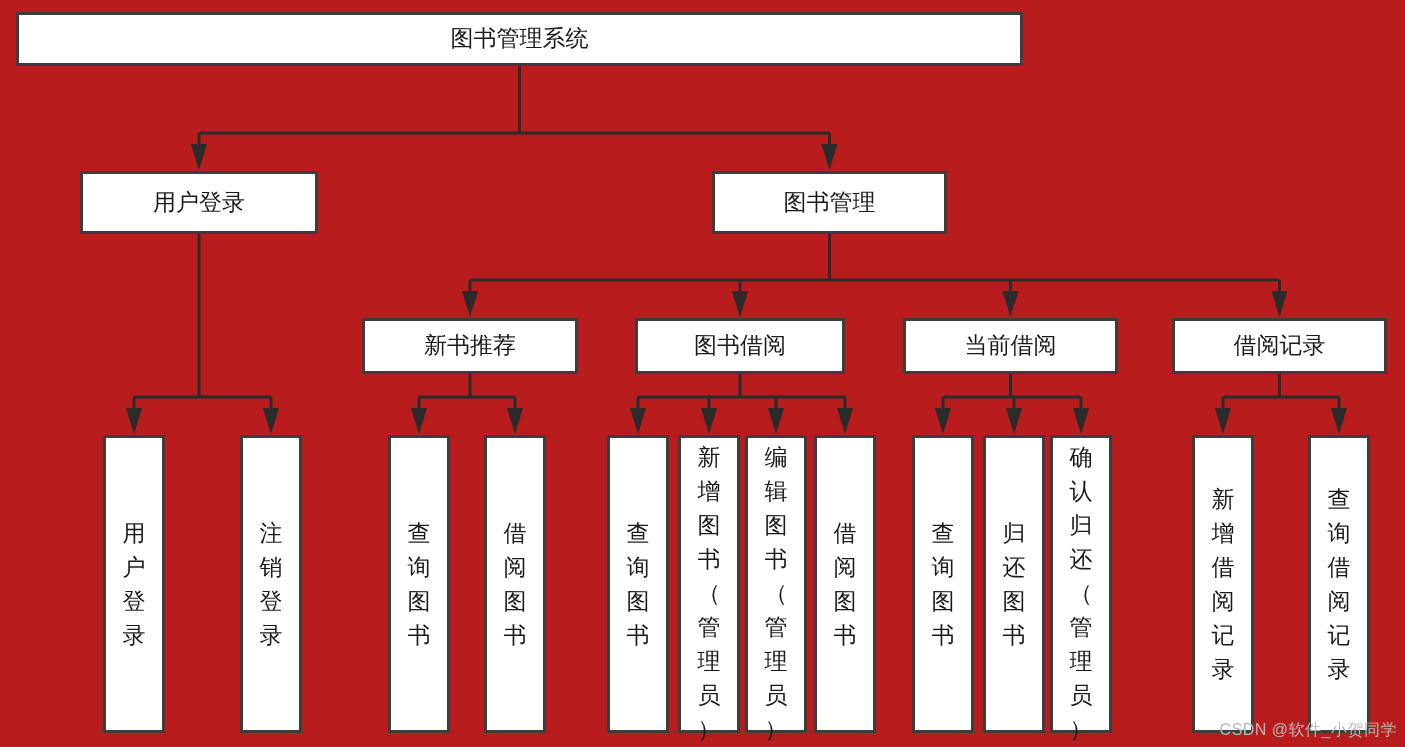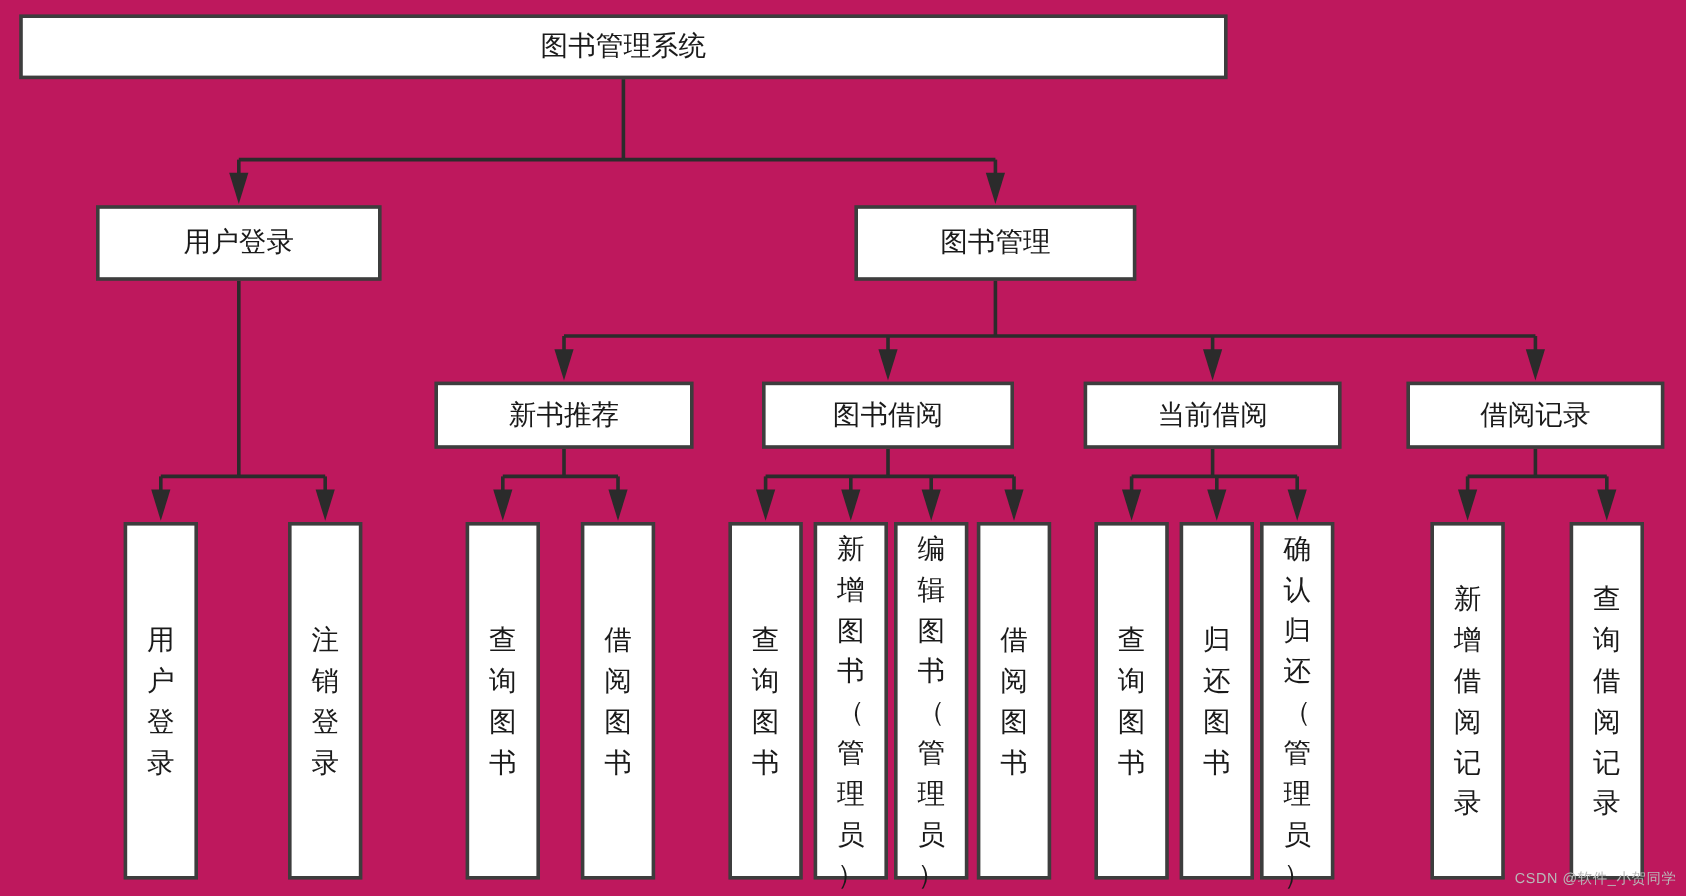--- a/index.html
+++ b/index.html
@@ -1,20 +1,20 @@
 <!DOCTYPE html>
 <html><head>
 <meta charset="utf-8">
 <style>
   html,body{margin:0;padding:0;background:#ffffff;}
   body{
     font-family:"Liberation Sans","DejaVu Sans",sans-serif;
     width:1405px;height:747px;overflow:hidden;
   }
-  #stage{position:relative;width:1405px;height:747px;background:#be185d;}
+  #stage{position:relative;width:1405px;height:747px;background:#b91c1c;}
   svg#diagram{position:absolute;left:0;top:0;width:1405px;height:747px;display:block;}
 
   .node-box{
     fill:#ffffff;
     stroke:#3d3d3d;
     stroke-width:3;
   }
   .connector{
     fill:none;
     stroke:#2b2b2b;
@@ -33,21 +33,21 @@
   }
   .node-label.vert{
     font-size:23px;
     text-anchor:middle;
   }
   .watermark{
     position:absolute;
     right:8px;
     bottom:6px;
     font-family:"Liberation Sans","DejaVu Sans",sans-serif;
-    font-size:12px;
+    font-size:16px;
     color:#b9b9b9;
     letter-spacing:0.5px;
     white-space:nowrap;
     pointer-events:none;
   }
 </style>
 </head>
 <body>
 
 <div id="stage">

